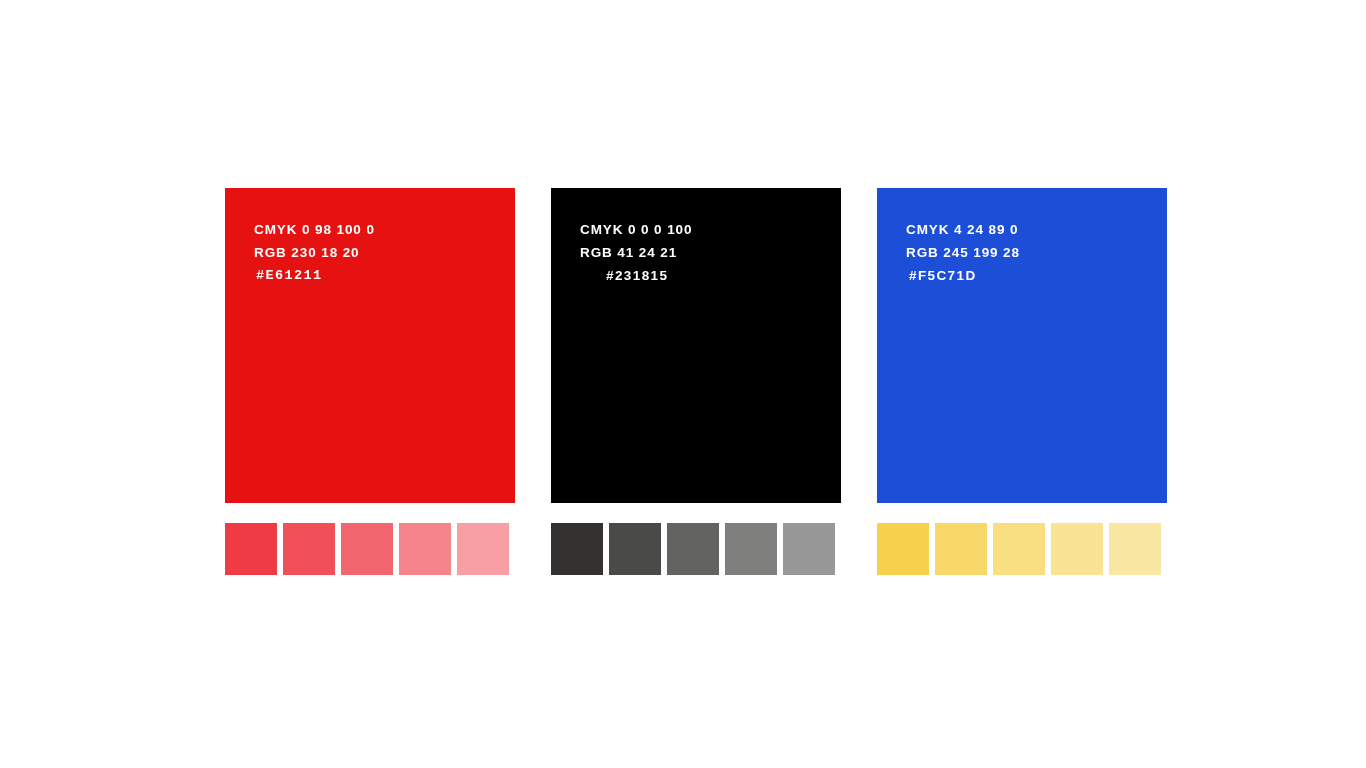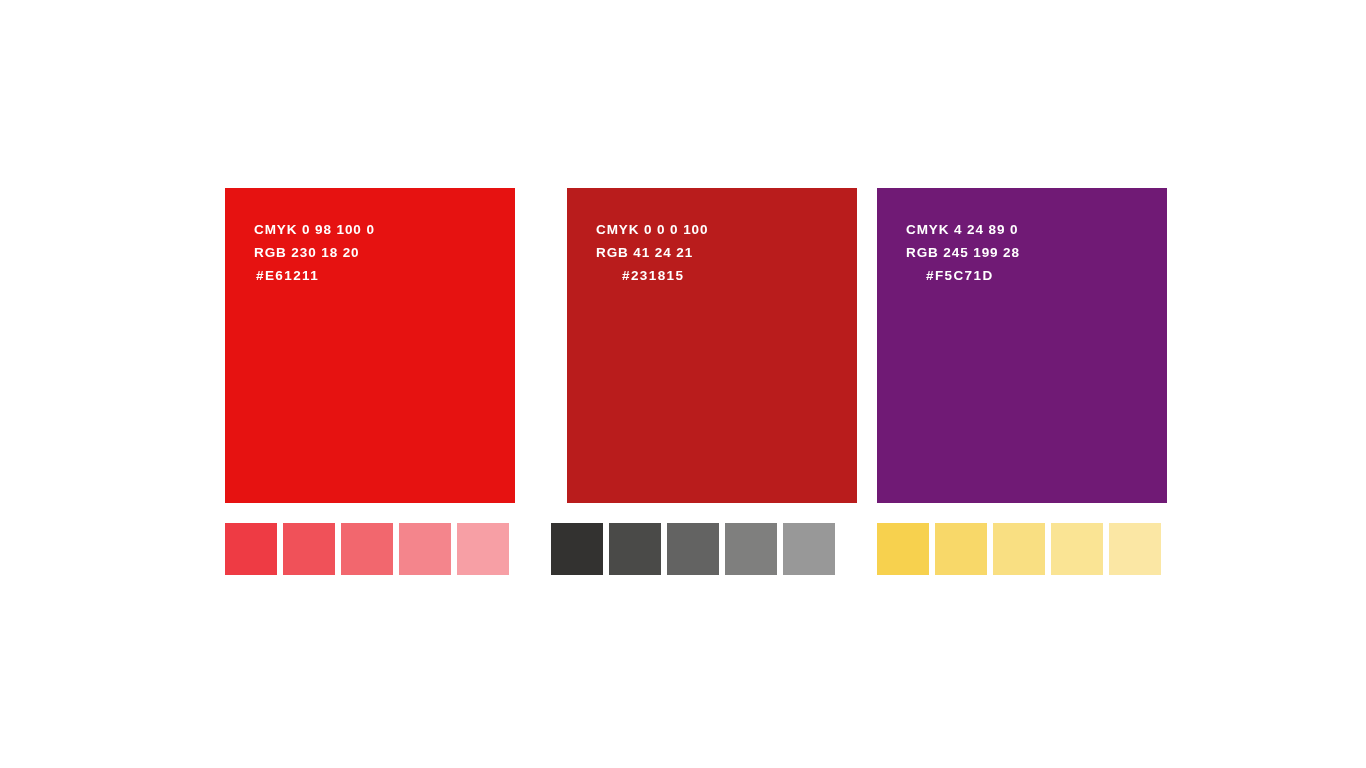--- a/index.html
+++ b/index.html
@@ -61,53 +61,53 @@
 </style>
 </head>
 <body style="background: rgb(255, 255, 255);">
 
 <div id="board">
     <div class="palette-column col-0">
       <div class="swatch-main" style="background: rgb(230, 18, 17);">
         <div class="swatch-text">
           <div class="swatch-line" style="color: rgb(255, 255, 255);">CMYK 0 98 100 0</div>
           <div class="swatch-line" style="color: rgb(255, 255, 255);">RGB 230 18 20</div>
-          <div class="swatch-line" style="color: rgb(255, 255, 255); margin-left: 2px; letter-spacing: 1.4px;">#E61211</div>
+          <div class="swatch-line" style="color: rgb(255, 255, 255); margin-left: 2px; letter-spacing: 1.4px; font-family: Liberation Mono, monospace;">#E61211</div>
         </div>
       </div>
       <div class="tint-strip">
         <div class="tint-square" style="background: rgb(238, 59, 68);"></div>
         <div class="tint-square" style="background: rgb(240, 81, 89);"></div>
         <div class="tint-square" style="background: rgb(242, 103, 110);"></div>
         <div class="tint-square" style="background: rgb(244, 133, 140);"></div>
         <div class="tint-square" style="background: rgb(247, 159, 165);"></div>
       </div>
     </div>
     <div class="palette-column col-1">
-      <div class="swatch-main" style="background: #b91c1c; margin-left: 16px;">
+      <div class="swatch-main" style="background: #000000;">
         <div class="swatch-text">
           <div class="swatch-line" style="color: rgb(255, 255, 255);">CMYK 0 0 0 100</div>
           <div class="swatch-line" style="color: rgb(255, 255, 255);">RGB 41 24 21</div>
           <div class="swatch-line" style="color: rgb(255, 255, 255); margin-left: 2px; letter-spacing: 1.4px; text-align: center;">#231815</div>
         </div>
       </div>
       <div class="tint-strip">
         <div class="tint-square" style="background: rgb(51, 50, 48);"></div>
         <div class="tint-square" style="background: rgb(74, 74, 72);"></div>
         <div class="tint-square" style="background: rgb(99, 99, 98);"></div>
         <div class="tint-square" style="background: rgb(127, 127, 126);"></div>
         <div class="tint-square" style="background: rgb(152, 152, 152);"></div>
       </div>
     </div>
     <div class="palette-column col-2">
-      <div class="swatch-main" style="background: #701a75;">
+      <div class="swatch-main" style="background: #1d4ed8;">
         <div class="swatch-text">
           <div class="swatch-line" style="color: rgb(255, 255, 255);">CMYK 4 24 89 0</div>
           <div class="swatch-line" style="color: rgb(255, 255, 255);">RGB 245 199 28</div>
-          <div class="swatch-line" style="color: rgb(255, 255, 255); margin-left: 20px; letter-spacing: 1.4px;">#F5C71D</div>
+          <div class="swatch-line" style="color: rgb(255, 255, 255); margin-left: 3px; letter-spacing: 1.4px;">#F5C71D</div>
         </div>
       </div>
       <div class="tint-strip">
         <div class="tint-square" style="background: rgb(247, 209, 78);"></div>
         <div class="tint-square" style="background: rgb(248, 216, 105);"></div>
         <div class="tint-square" style="background: rgb(249, 223, 130);"></div>
         <div class="tint-square" style="background: rgb(250, 228, 148);"></div>
         <div class="tint-square" style="background: rgb(251, 231, 164);"></div>
       </div>
     </div>

